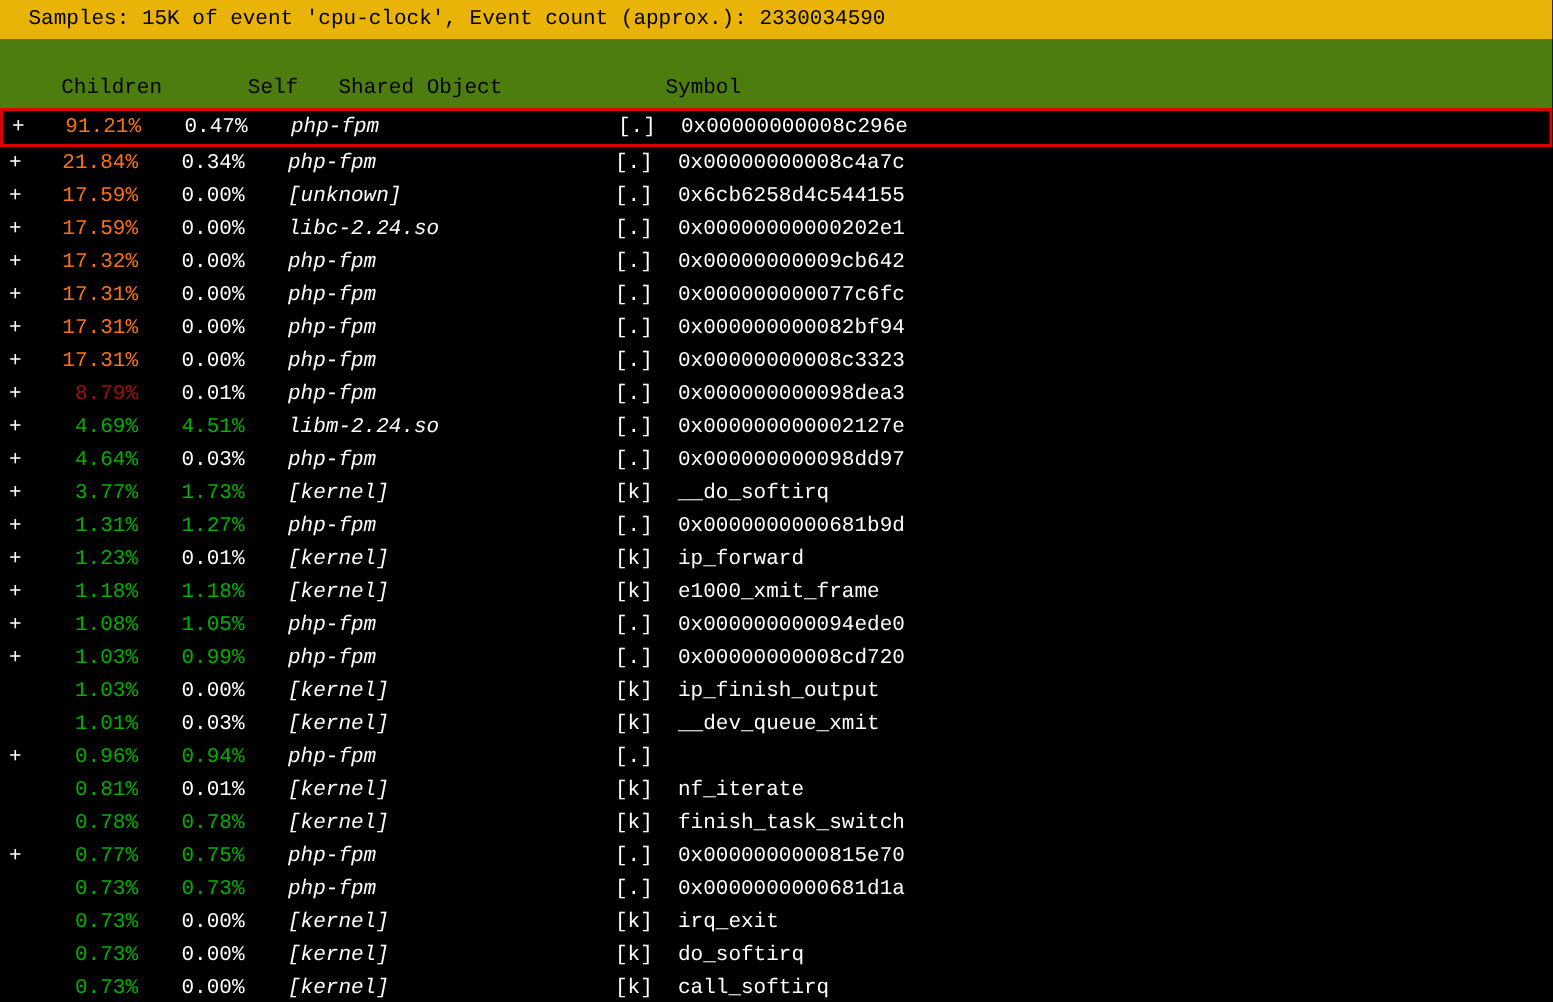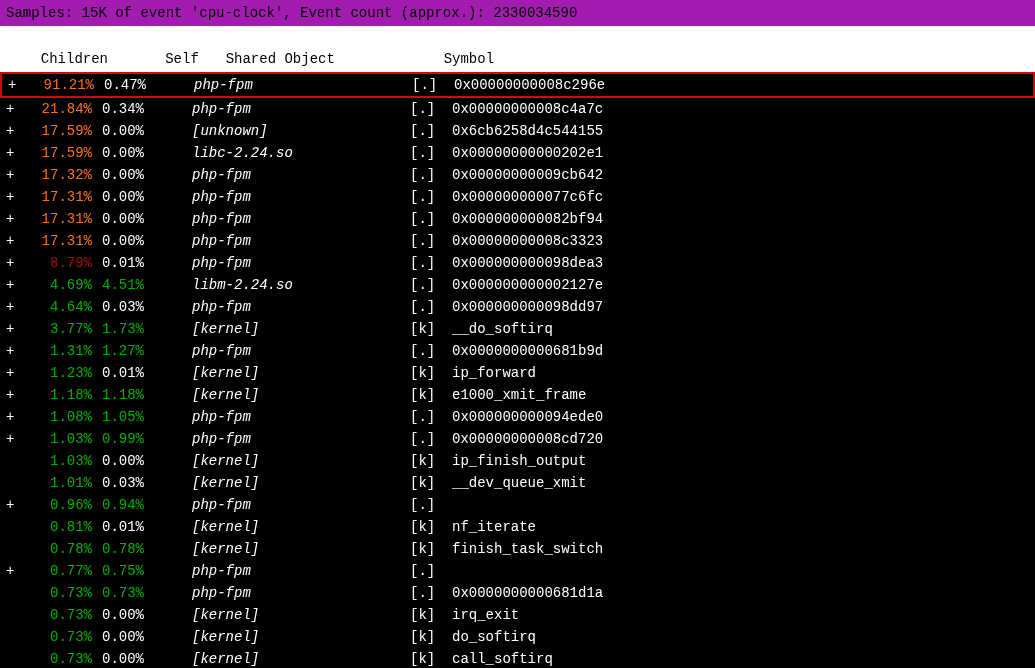--- a/index.html
+++ b/index.html
@@ -11,28 +11,28 @@
       background: #000;
       font-family: "Courier New", monospace;
       font-size: 14px;
       color: #fff;
       width: 1035px;
       height: 668px;
       overflow: hidden;
       line-height: 22px;
     }
     .header-bar {
-      background: #a21caf;
+      background: #eab308;
       color: #000;
-      padding: 2px 6px;
+      padding: 2px 19px;
       font-weight: normal;
       white-space: pre;
     }
     .column-header {
-      background: #ffffff;
+      background: #4d7c0f;
       color: #000;
       padding: 0 6px 2px 6px;
       white-space: pre;
     }
     .row {
       white-space: pre;
       padding: 0 6px;
       display: flex;
     }
     .highlighted-row {
@@ -46,21 +46,21 @@
       width: 18px;
       color: #fff;
     }
     .children {
       width: 78px;
       text-align: right;
       padding-right: 10px;
     }
     .self {
       width: 90px;
-      text-align: left;
+      text-align: center;
       padding-right: 10px;
     }
     .shared {
       width: 218px;
       color: #fff;
       font-style: italic;
     }
     .bracket {
       width: 42px;
       color: #fff;
@@ -100,18 +100,18 @@
     <div class="row"><span class="cell plus">+</span><span class="cell children green">1.31%</span><span class="cell self green">1.27%</span>  <span class="cell shared">php-fpm</span><span class="cell bracket">[.]</span><span class="cell symbol">0x0000000000681b9d</span></div>
     <div class="row"><span class="cell plus">+</span><span class="cell children green">1.23%</span><span class="cell self white">0.01%</span>  <span class="cell shared">[kernel]</span><span class="cell bracket">[k]</span><span class="cell symbol">ip_forward</span></div>
     <div class="row"><span class="cell plus">+</span><span class="cell children green">1.18%</span><span class="cell self green">1.18%</span>  <span class="cell shared">[kernel]</span><span class="cell bracket">[k]</span><span class="cell symbol">e1000_xmit_frame</span></div>
     <div class="row"><span class="cell plus">+</span><span class="cell children green">1.08%</span><span class="cell self green">1.05%</span>  <span class="cell shared">php-fpm</span><span class="cell bracket">[.]</span><span class="cell symbol">0x000000000094ede0</span></div>
     <div class="row"><span class="cell plus">+</span><span class="cell children green">1.03%</span><span class="cell self green">0.99%</span>  <span class="cell shared">php-fpm</span><span class="cell bracket">[.]</span><span class="cell symbol">0x00000000008cd720</span></div>
     <div class="row"><span class="cell plus"> </span><span class="cell children green">1.03%</span><span class="cell self white">0.00%</span>  <span class="cell shared">[kernel]</span><span class="cell bracket">[k]</span><span class="cell symbol">ip_finish_output</span></div>
     <div class="row"><span class="cell plus"> </span><span class="cell children green">1.01%</span><span class="cell self white">0.03%</span>  <span class="cell shared">[kernel]</span><span class="cell bracket">[k]</span><span class="cell symbol">__dev_queue_xmit</span></div>
     <div class="row"><span class="cell plus">+</span><span class="cell children green">0.96%</span><span class="cell self green">0.94%</span>  <span class="cell shared">php-fpm</span><span class="cell bracket">[.]</span></div>
     <div class="row"><span class="cell plus"> </span><span class="cell children green">0.81%</span><span class="cell self white">0.01%</span>  <span class="cell shared">[kernel]</span><span class="cell bracket">[k]</span><span class="cell symbol">nf_iterate</span></div>
     <div class="row"><span class="cell plus"> </span><span class="cell children green">0.78%</span><span class="cell self green">0.78%</span>  <span class="cell shared">[kernel]</span><span class="cell bracket">[k]</span><span class="cell symbol">finish_task_switch</span></div>
-    <div class="row"><span class="cell plus">+</span><span class="cell children green">0.77%</span><span class="cell self green">0.75%</span>  <span class="cell shared">php-fpm</span><span class="cell bracket">[.]</span></div>
+    <div class="row"><span class="cell plus">+</span><span class="cell children green">0.77%</span><span class="cell self green">0.75%</span>  <span class="cell shared">php-fpm</span><span class="cell bracket">[.]</span><span class="cell symbol">0x0000000000815e70</span></div>
     <div class="row"><span class="cell plus"> </span><span class="cell children green">0.73%</span><span class="cell self green">0.73%</span>  <span class="cell shared">php-fpm</span><span class="cell bracket">[.]</span><span class="cell symbol">0x0000000000681d1a</span></div>
     <div class="row"><span class="cell plus"> </span><span class="cell children green">0.73%</span><span class="cell self white">0.00%</span>  <span class="cell shared">[kernel]</span><span class="cell bracket">[k]</span><span class="cell symbol">irq_exit</span></div>
     <div class="row"><span class="cell plus"> </span><span class="cell children green">0.73%</span><span class="cell self white">0.00%</span>  <span class="cell shared">[kernel]</span><span class="cell bracket">[k]</span><span class="cell symbol">do_softirq</span></div>
     <div class="row"><span class="cell plus"> </span><span class="cell children green">0.73%</span><span class="cell self white">0.00%</span>  <span class="cell shared">[kernel]</span><span class="cell bracket">[k]</span><span class="cell symbol">call_softirq</span></div>
   </div>
 
 </body></html>

